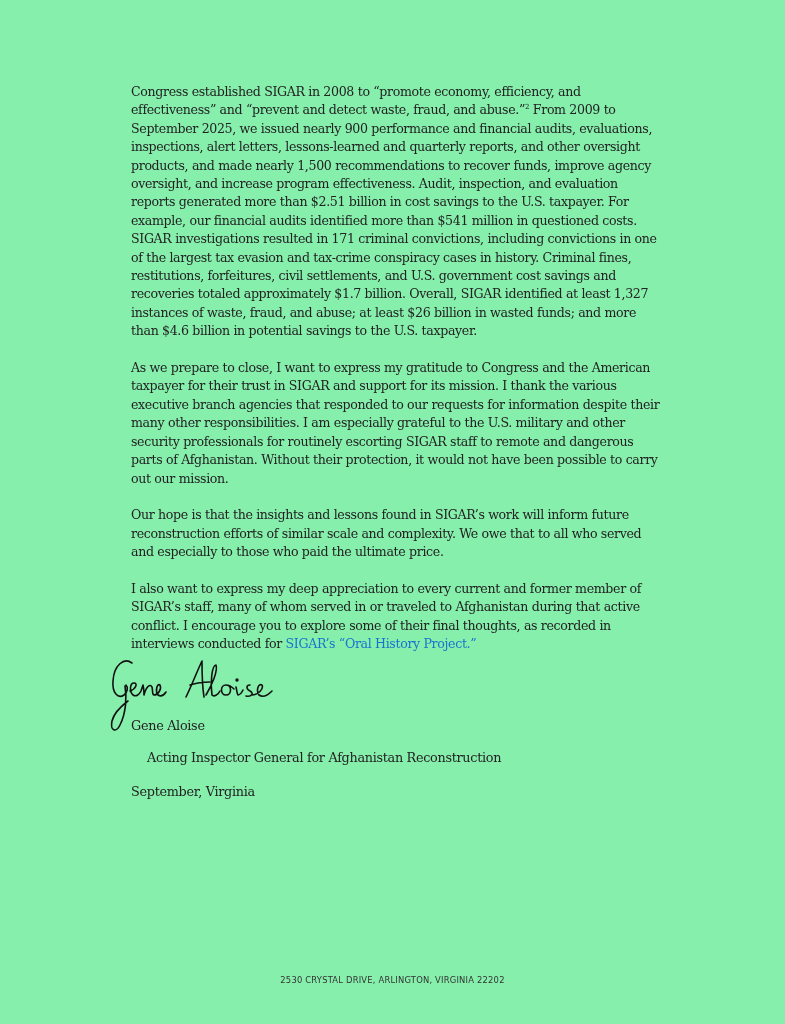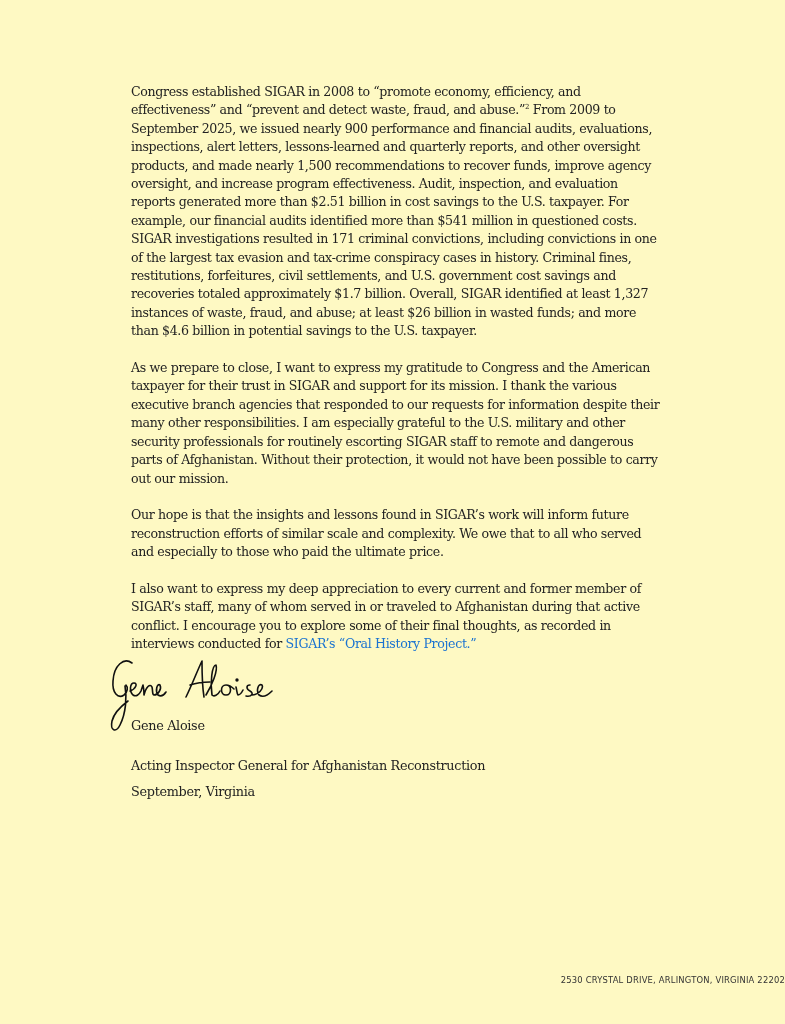--- a/index.html
+++ b/index.html
@@ -1,35 +1,35 @@
 <!DOCTYPE html>
 <html><head>
 <meta charset="utf-8">
 <style>
   html, body { margin: 0; padding: 0; background: #ffffff; }
   body { width: 785px; height: 1024px; position: relative; overflow: hidden; }
-  .page { position: absolute; left: 0; top: 0; width: 785px; height: 1024px; background: #fef9c3; }
+  .page { position: absolute; left: 0; top: 0; width: 785px; height: 1024px; background: #86efac; }
   .body-text {
     position: absolute; left: 131px; top: 83px; width: 530px;
     font-family: "DejaVu Serif", "Liberation Serif", serif;
     font-size: 12.6px; line-height: 18.4px; color: #222;
     letter-spacing: -0.35px; word-spacing: 0px;
   }
   .body-text p { margin: 0 0 18.4px 0; }
   .link { color: #1a73d1; text-decoration: none; }
   sup { font-size: 7px; vertical-align: 5px; line-height: 0; }
   .signature { position: absolute; left: 106px; top: 655px; width: 200px; height: 80px; }
   .sig-block {
     position: absolute; left: 131px; top: 718px;
     font-family: "DejaVu Serif", "Liberation Serif", serif;
     font-size: 12.8px; color: #222; letter-spacing: -0.3px;
   }
   .sig-line { position: absolute; left: 0; white-space: nowrap; text-align: center; }
   .footer {
-    position: absolute; left: 0; width: 785px; top: 975px; text-align: right;
+    position: absolute; left: 0; width: 785px; top: 975px; text-align: center;
     font-family: "DejaVu Sans", "Liberation Sans", sans-serif;
     font-size: 8.4px; color: #333; letter-spacing: 0.2px;
   }
 </style>
 </head>
 <body>
 
 <div class="page">
 
   <div class="body-text">
@@ -54,19 +54,19 @@
 
       <path d="M130 32 C131 36, 131 39, 132 40 C134 40, 136 37, 137 35"></path>
       <circle cx="131" cy="25" r="0.9" fill="#111"></circle>
 
       <path d="M144 30 C140 30, 140 34, 144 36 C148 38, 146 42, 140 41 M146 40 C152 40, 158 34, 156 30 C152 28, 150 36, 153 40 C157 43, 162 40, 166 36"></path>
     </g>
   </svg>
 
   <div class="sig-block">
     <div class="sig-line" style="top:0px;">Gene Aloise</div>
-    <div class="sig-line" style="top:40px;">Acting Inspector General for Afghanistan Reconstruction</div>
+    <div class="sig-line" style="top:32px;margin-left:16px;">Acting Inspector General for Afghanistan Reconstruction</div>
     <div class="sig-line" style="top:66px;">September, Virginia</div>
   </div>
 
   <div class="footer">2530 CRYSTAL DRIVE, ARLINGTON, VIRGINIA 22202</div>
 
 </div>
 
 </body></html>

